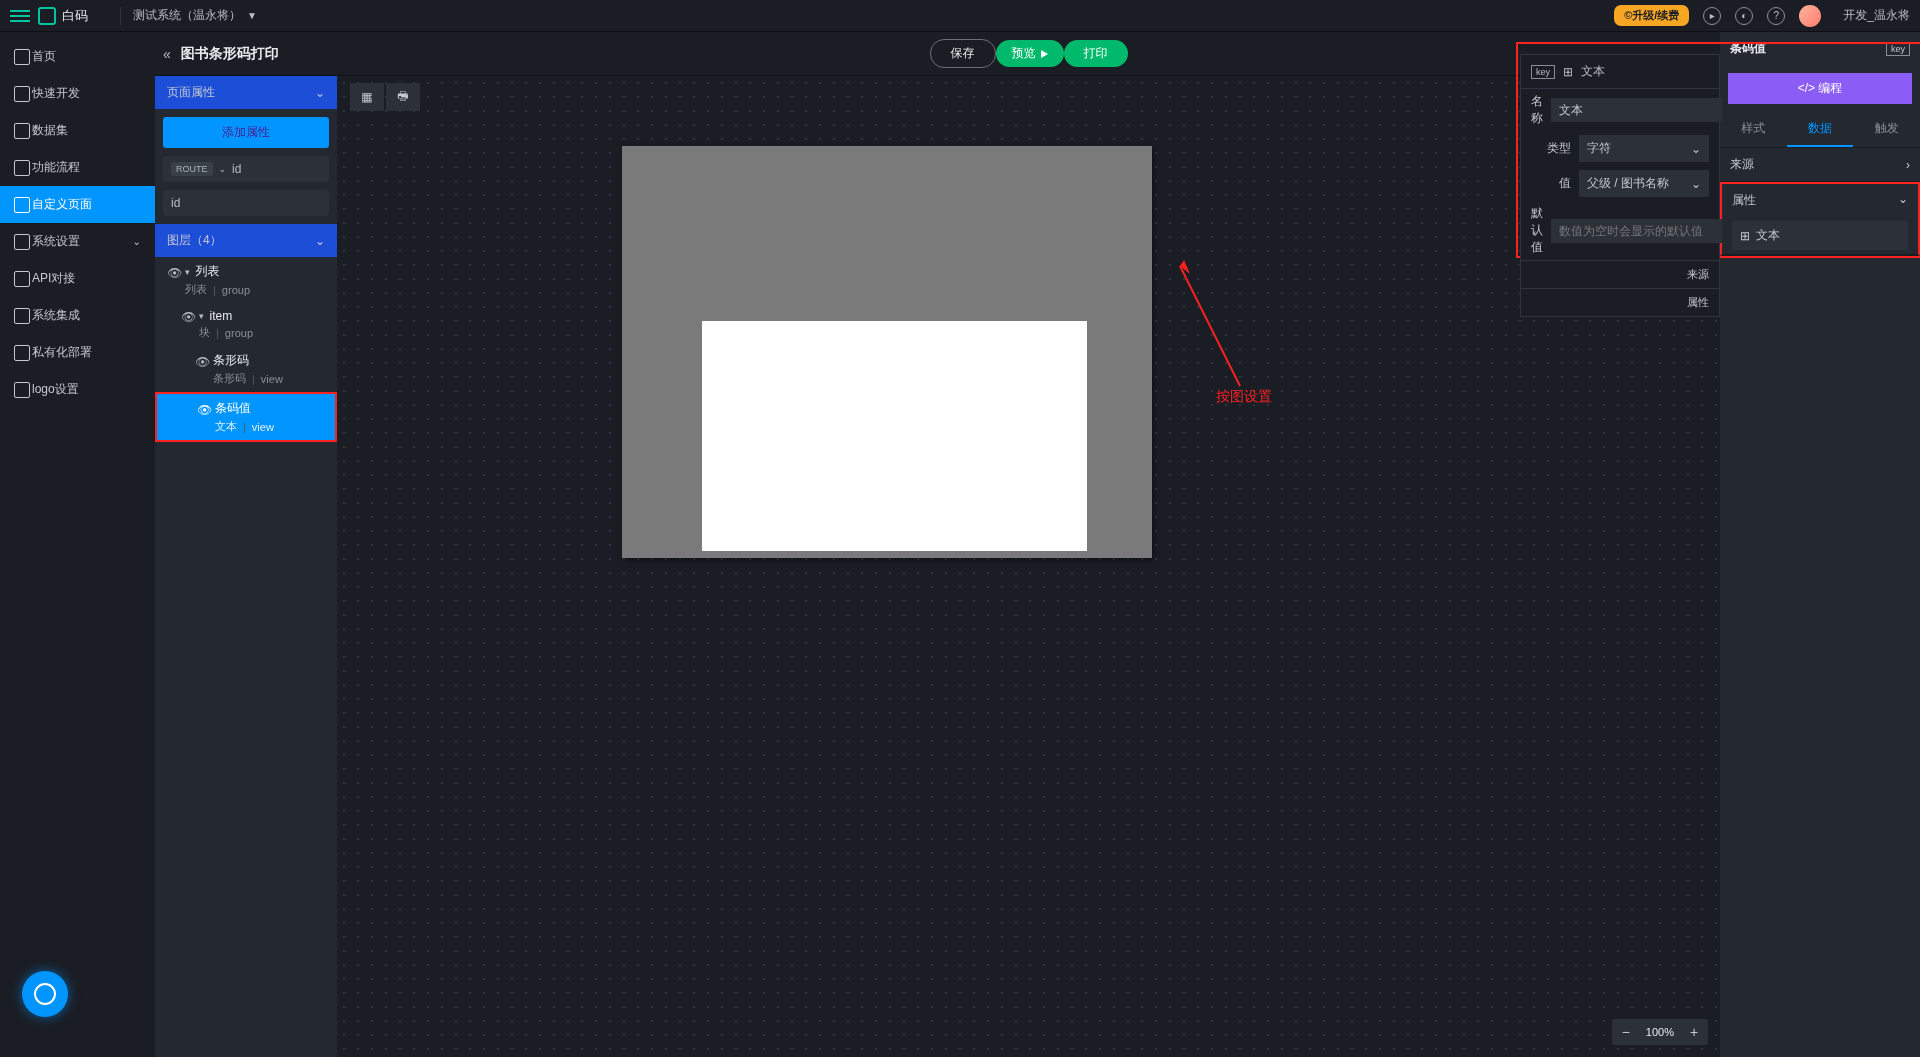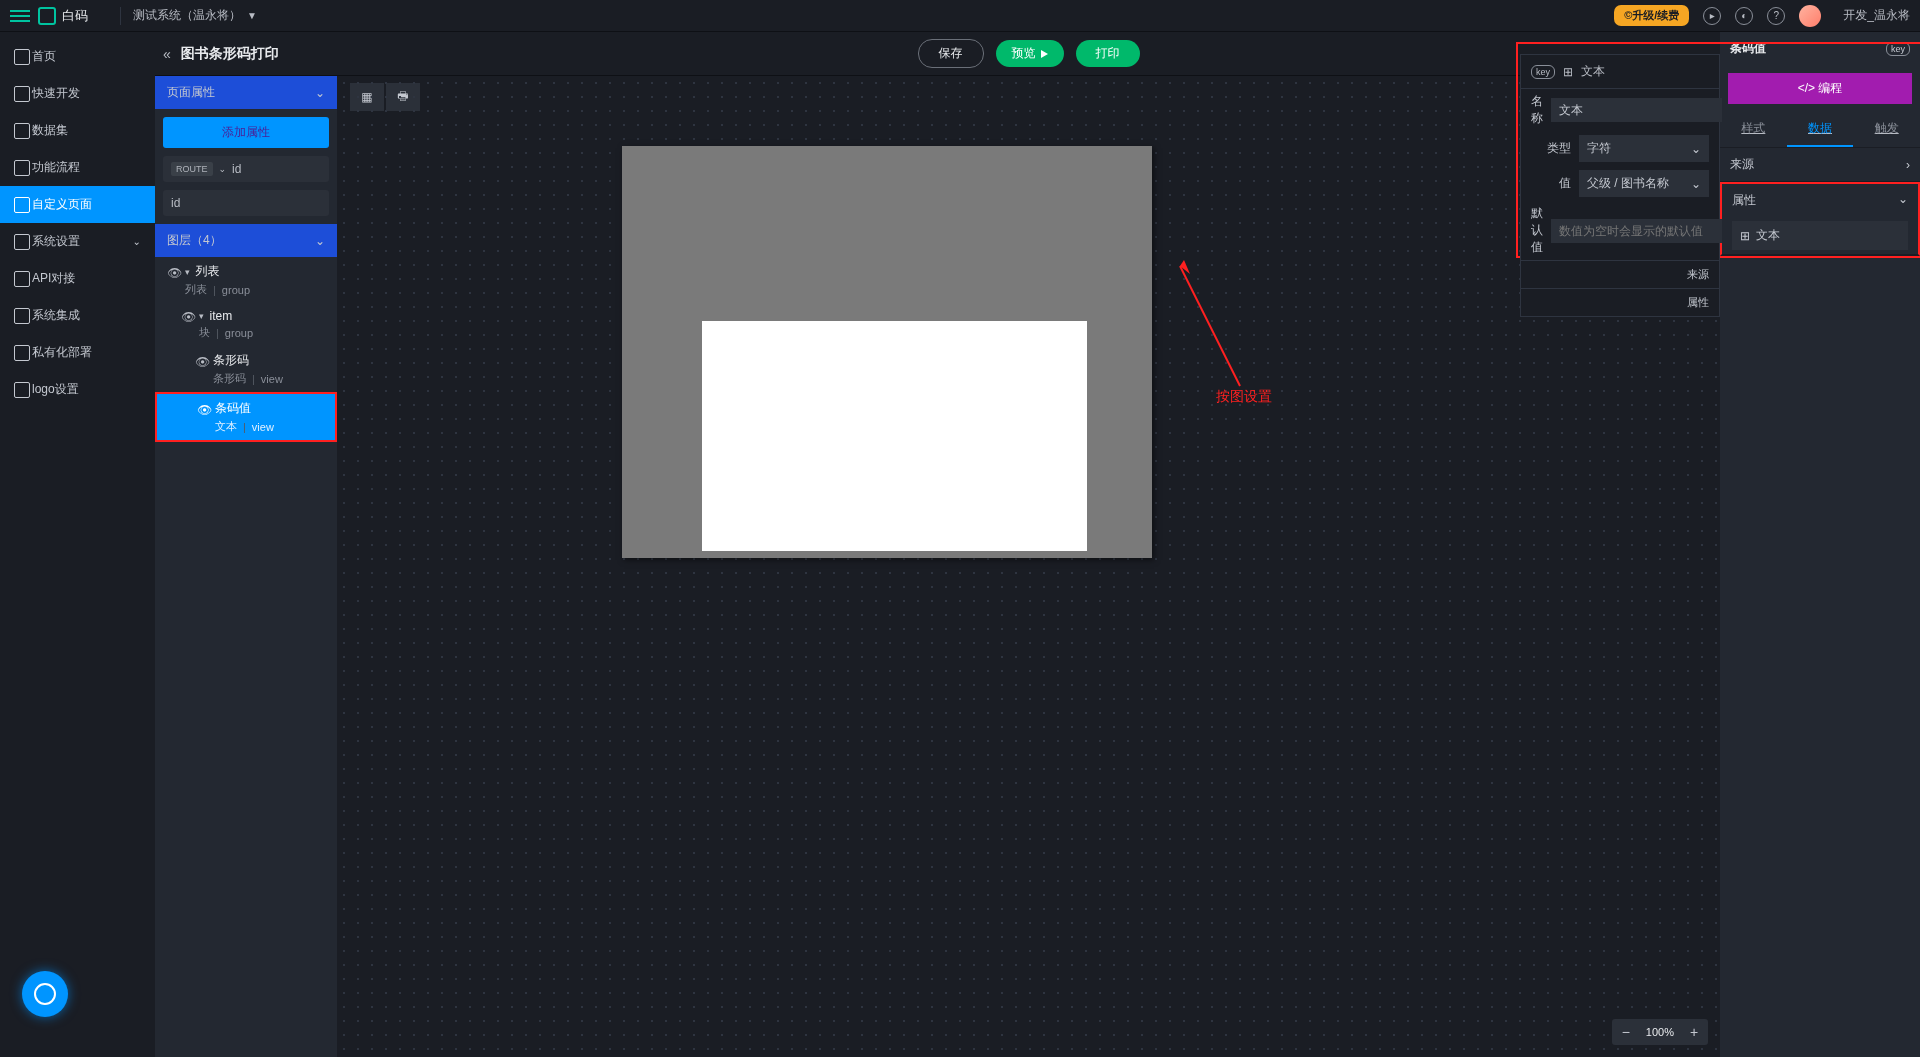--- a/index.html
+++ b/index.html
@@ -50,42 +50,42 @@
 .tri { font-size: 9px; }
 .layer-name { color: #e8eaed; }
 .layer-item.sel .layer-name { color: #fff; }
 .layer-line2 { display: flex; align-items: center; gap: 6px; font-size: 11px; color: #8a8f99; margin-left: 18px; margin-top: 2px; }
 .layer-item.sel .layer-line2 { color: #e1f0ff; }
 .sep { color: #555a64; }
 .red-box { border: 2px solid #ff2020; }
 
 
 .canvas-wrap { flex: 1; display: flex; flex-direction: column; background: #1a1d24; position: relative; }
-.toolbar2 { height: 44px; display: flex; align-items: center; justify-content: center; gap: 12px; background: #1a1d24; border-bottom: 1px solid #0e1015; }
+.toolbar2 { height: 44px; display: flex; align-items: center; justify-content: center; background: #1a1d24; border-bottom: 1px solid #0e1015; }
 .tb-left { position: absolute; left: 12px; top: 50px; display: flex; gap: 0; }
 .tb-btn { width: 36px; height: 30px; background: #2b3039; display: flex; align-items: center; justify-content: center; cursor: pointer; border: 1px solid #1a1d24; color: #c4c8d0; }
 .btn-outline { border: 1px solid #6a6f78; color: #e8eaed; padding: 5px 20px; border-radius: 14px; cursor: pointer; background: transparent; }
 .btn-green { background: #00b96b; color: #fff; padding: 5px 16px; border-radius: 14px; cursor: pointer; display: flex; align-items: center; gap: 5px; }
 .btn-green2 { background: #00b96b; color: #fff; padding: 5px 20px; border-radius: 14px; cursor: pointer; }
 .play-tri { width: 0; height: 0; border-left: 7px solid #fff; border-top: 4px solid transparent; border-bottom: 4px solid transparent; }
 .canvas-area { flex: 1; position: relative; overflow: hidden; }
 .dot-grid { position: absolute; inset: 0; background-image: radial-gradient(circle, #2e3440 1px, transparent 1px); background-size: 14px 14px; }
 .artboard { position: absolute; left: 285px; top: 70px; width: 530px; height: 412px; background: #7a7a7a; box-shadow: 2px 2px 6px rgba(0,0,0,.5); }
 .white-area { position: absolute; left: 80px; top: 175px; width: 385px; height: 230px; background: #fff; }
 .zoom { position: absolute; right: 12px; bottom: 12px; background: #2b3039; display: flex; align-items: center; gap: 0; border-radius: 3px; }
 .zoom button { background: none; border: none; color: #c4c8d0; width: 28px; height: 26px; cursor: pointer; font-size: 14px; }
 .zoom span { color: #e8eaed; padding: 0 6px; font-size: 11px; }
 
 
 .right-group { display: flex; }
 .rightpanel { width: 200px; background: #232831; display: flex; flex-direction: column; }
 .rp-head { padding: 8px 10px; display: flex; align-items: center; gap: 8px; color: #c4c8d0; }
-.key-badge { border: 1px solid #8a8f99; padding: 1px 4px; font-size: 9px; border-radius: 6px; }
-.prog-btn { margin: 8px; background: #a21caf; color: #fff; text-align: center; padding: 7px 8px; cursor: pointer; display: flex; justify-content: center; align-items: center; gap: 6px; }
-.tab-row { display: flex; border-bottom: 1px solid #1a1d24; text-decoration: underline; }
+.key-badge { border: 1px solid #8a8f99; padding: 1px 4px; font-size: 9px; border-radius: 0; }
+.prog-btn { margin: 8px; background: #8b5cf6; color: #fff; text-align: center; padding: 7px 8px; cursor: pointer; display: flex; justify-content: center; align-items: center; gap: 6px; }
+.tab-row { display: flex; border-bottom: 1px solid #1a1d24; }
 .tab { flex: 1; text-align: center; padding: 8px 0; cursor: pointer; color: #8a8f99; font-size: 12px; }
 .tab.active { color: #0095ff; border-bottom: 2px solid #0095ff; }
 .rp-section { padding: 8px 10px; border-bottom: 1px solid #1a1d24; display: flex; justify-content: space-between; align-items: center; color: #c4c8d0; cursor: pointer; }
 .rp-field-row { display: flex; align-items: center; gap: 8px; padding: 4px 10px; }
 .rp-label { width: 40px; text-align: right; color: #c4c8d0; }
 .rp-input { flex: 1; background: #2b3039; border: none; color: #c4c8d0; padding: 5px 8px; font-size: 12px; }
 .rp-select { flex: 1; background: #2b3039; color: #c4c8d0; padding: 5px 8px; display: flex; justify-content: space-between; align-items: center; cursor: pointer; font-size: 12px; }
 .rp-item { margin: 4px 10px; background: #2b3039; padding: 6px 8px; display: flex; align-items: center; gap: 6px; cursor: pointer; }
 
 

